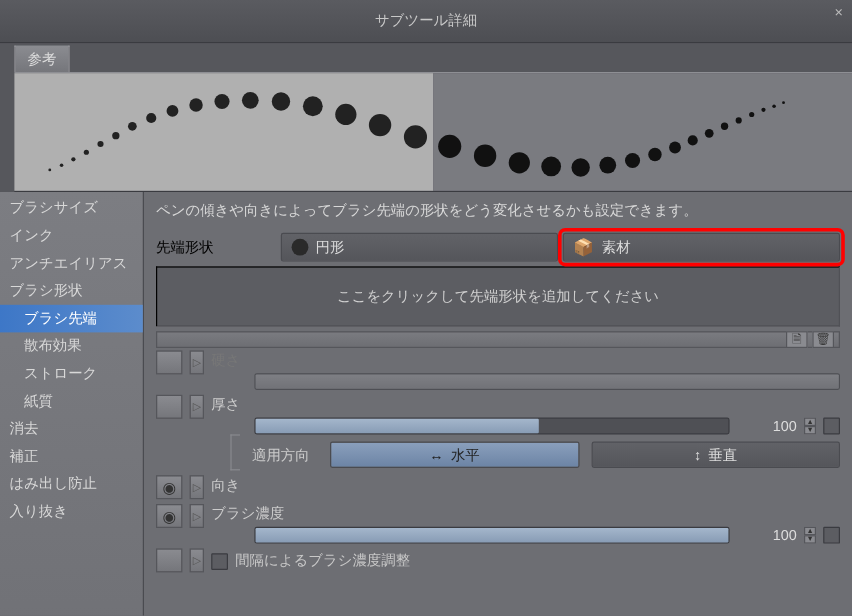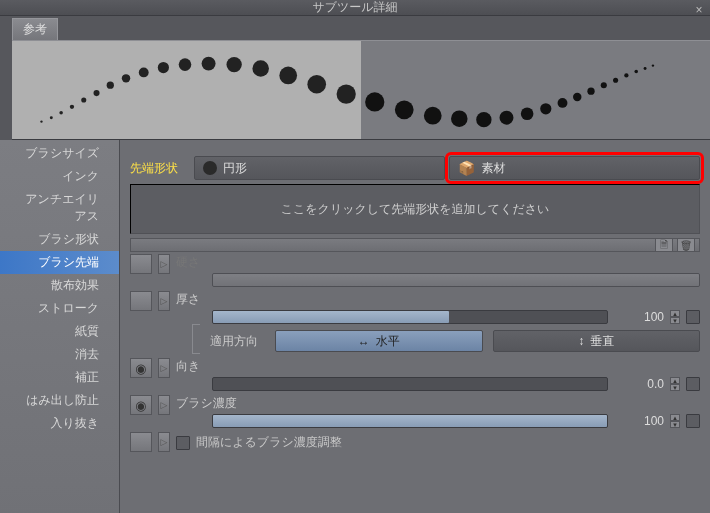--- a/index.html
+++ b/index.html
@@ -1,34 +1,34 @@
 <!DOCTYPE html>
 <html><head>
 <meta charset="utf-8">
 <style>
   * { margin: 0; padding: 0; box-sizing: border-box; font-family: "Hiragino Sans", "Meiryo", sans-serif; font-size: 12px; }
   body { background: #6d6e73; color: #c8c8c8; width: 710px; height: 513px; overflow: hidden; }
-  .title-bar { height: 16px; background: linear-gradient(#5a5b60, #4d4e53); display: flex; align-items: center; justify-content: center; position: relative; border-bottom: 1px solid #3a3b40; }
+  .title-bar { height: 36px; background: linear-gradient(#5a5b60, #4d4e53); display: flex; align-items: center; justify-content: center; position: relative; border-bottom: 1px solid #3a3b40; }
   .title-bar .close { position: absolute; right: 4px; top: 3px; width: 14px; height: 14px; display:flex;align-items:center;justify-content:center; color:#bbb; cursor:pointer;}
   .ref-strip { background: #56575c; padding: 2px 0 0 12px; }
   .ref-tab { display:inline-block; background: linear-gradient(#8a8b90,#75767b); color:#ddd; padding: 2px 10px; border:1px solid #95969b; border-bottom:none;}
   .preview { height: 100px; display:flex; border-top:1px solid #8e8f94; border-bottom:1px solid #3a3b40;}
   .preview .half { width:50%; height:100%; position:relative; overflow:hidden;}
   .preview .half.light { background:#b0b0b0; }
   .preview .half.dark { background:#7a7b80; }
   .dots-svg { position:absolute; inset:0; }
   .main { display:flex; height: calc(513px - 20px - 118px); }
   .sidebar { width: 120px; background: linear-gradient(#7c7d82,#707176); border-right:1px solid #4a4b50; padding-top:2px;}
-  .side-item { padding: 3px 20px; color:#d8d8d8; cursor:pointer;text-align:right;}
+  .side-item { padding: 3px 8px; color:#d8d8d8; cursor:pointer;}
   .side-item.indent { padding-left: 20px; }
   .side-item.active { background: linear-gradient(to right,#3d77c7,#5c8ccc); color:#fff; }
   .content { flex:1; padding:6px 10px; background:#6d6e73; position:relative;}
   .desc { color:#d8d8d8; line-height:1.5; margin-bottom:10px;}
   .row { display:flex; align-items:center; gap:4px; margin-bottom:4px; position:relative;}
-  .label-left { width:60px; color:#fde047; }
+  .label-left { width:60px; color:#000000; }
   .seg { flex:1; height:24px; background: linear-gradient(#616267,#55565b); border:1px solid #4a4b50; border-radius:2px; display:flex; align-items:center; gap:6px; padding:0 8px; color:#ddd; cursor:pointer;}
   .seg.highlight { outline: 3px solid #ff0000; outline-offset: 1px; }
   .circle-icon { width:14px;height:14px;border-radius:50%;background:#2a2a2a; display:inline-block;}
   .mat-icon { font-size:14px; color:#bbb;}
   .drop-zone { border:1px inset #505156; background:#5c5d62; height:50px; display:flex;align-items:center;justify-content:center; color:#d0d0d0; margin: 4px 0;}
   .thin-bar { height:14px; background: linear-gradient(#7a7b80,#6d6e73); border:1px solid #55565b; margin-bottom:2px; display:flex; align-items:center; justify-content:flex-end; gap:4px; padding:0 4px;}
   .mini-btn { width:18px;height:14px;background:#8a8b90;border:1px solid #55565b;display:flex;align-items:center;justify-content:center;font-size:10px;color:#3a3a3a;cursor:pointer;}
   .param { display:flex; align-items:flex-start; gap:6px; margin-bottom:4px;}
   .eye { width:22px;height:20px;background:linear-gradient(#8a8b90,#75767b);border:1px solid #55565b;display:flex;align-items:center;justify-content:center;color:#333;cursor:pointer; font-size:13px;}
   .expand { width:12px;height:20px;background:linear-gradient(#8a8b90,#75767b);border:1px solid #55565b;display:flex;align-items:center;justify-content:center;color:#555;cursor:pointer;font-size:9px;}
@@ -124,25 +124,26 @@
     <div class="side-item indent">ストローク</div>
     <div class="side-item indent">紙質</div>
     <div class="side-item">消去</div>
     <div class="side-item">補正</div>
     <div class="side-item">はみ出し防止</div>
     <div class="side-item">入り抜き</div>
   </div>
 
   <div class="content">
     <div class="desc">
+      <div>ペンの傾きや向きによってブラシ先端の形状をどう変化させるかも設定できます。</div>
     </div>
 
     <div class="row">
       <span class="label-left">先端形状</span>
-      <div class="seg" style="flex:1;">
+      <div class="seg" style="flex:1;margin-left:40px;">
         <span class="circle-icon"></span>
         <span>円形</span>
       </div>
       <div class="seg highlight" style="flex:1;">
         <span class="mat-icon">📦</span>
         <span>素材</span>
       </div>
     </div>
 
     <div class="drop-zone">ここをクリックして先端形状を追加してください</div>
@@ -196,31 +197,20 @@
           </div>
         </div>
       </div>
     </div>
 
     <div class="param">
       <span class="eye">◉</span>
       <span class="expand">▷</span>
       <div class="pbody">
         <div class="plabel">向き</div>
-        <div class="slider-wrap">
-          <div class="slider">
-              <div class="fill" style="width:0%"></div>
-            </div>
-          <span class="value">0.0</span>
-          <div class="spin">
-              <div>▴</div>
-              <div>▾</div>
-            </div>
-          <span class="chk"></span>
-        </div>
       </div>
     </div>
 
     <div class="param">
       <span class="eye">◉</span>
       <span class="expand">▷</span>
       <div class="pbody">
         <div class="plabel">ブラシ濃度</div>
         <div class="slider-wrap">
           <div class="slider">

